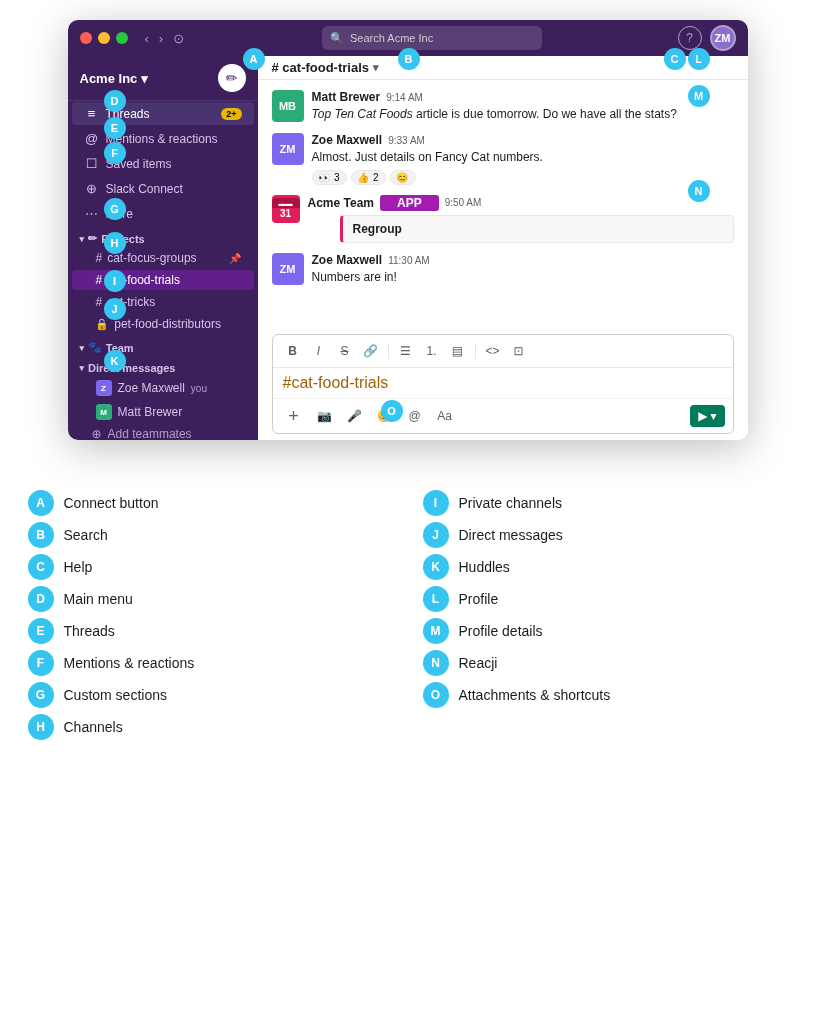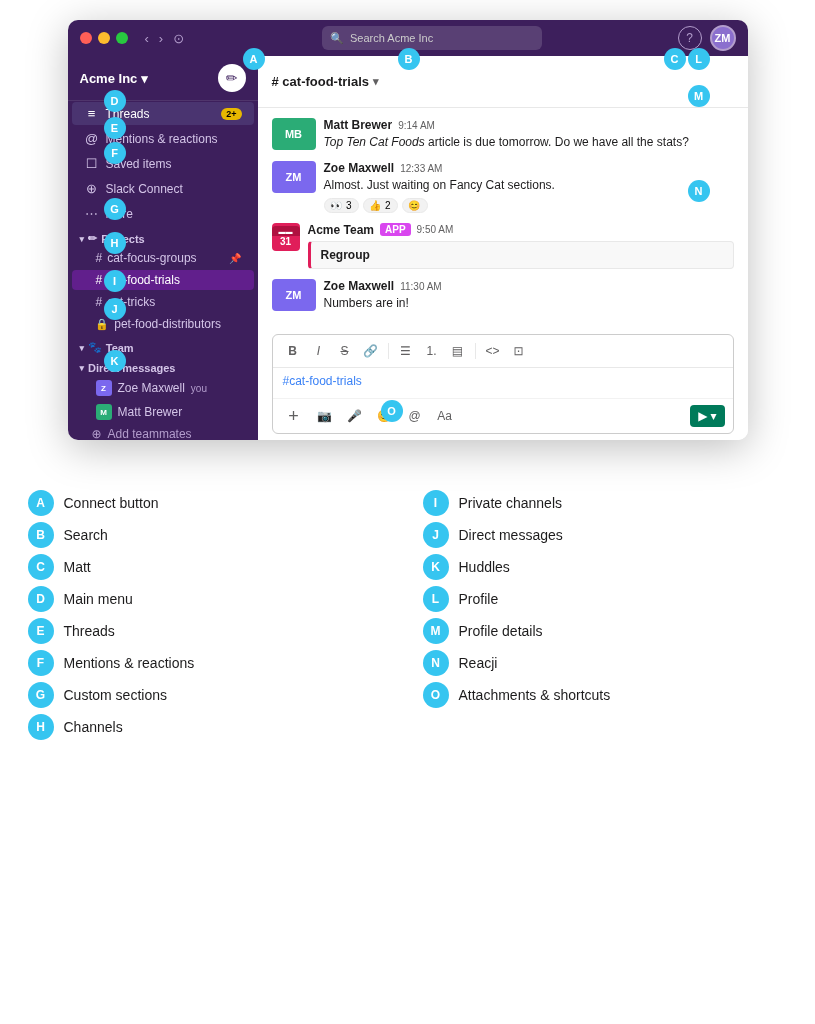--- a/index.html
+++ b/index.html
@@ -236,21 +236,21 @@
     .main-content {
       flex: 1;
       background: #fff;
       display: flex;
       flex-direction: column;
       overflow: hidden;
     }
 
     
     .channel-header {
-      height: 52px;
+      height: 24px;
       border-bottom: 1px solid #e8e8e8;
       display: flex;
       align-items: center;
       padding: 0 14px;
       gap: 8px;
       flex-shrink: 0;
     }
     .channel-name-header {
       font-weight: 700;
       font-size: 13px;
@@ -273,21 +273,21 @@
       flex: 1;
       overflow-y: auto;
       padding: 10px 14px;
     }
     .message {
       display: flex;
       gap: 8px;
       margin-bottom: 10px;
     }
     .msg-avatar {
-      width: 44px;
+      width: 32px;
       height: 32px;
       border-radius: 4px;
       flex-shrink: 0;
       display: flex;
       align-items: center;
       justify-content: center;
       font-size: 11px;
       font-weight: bold;
       color: #fff;
       text-align: right;
@@ -329,36 +329,37 @@
       border: 1px solid #e8e8e8;
       border-radius: 10px;
       padding: 1px 6px;
       font-size: 10px;
       display: flex;
       align-items: center;
       gap: 3px;
       cursor: pointer;
     }
     .app-badge {
-      background: #d946ef;
-      color: #fff;
-      font-size: 10px;
+      background: #a21caf;
+      color: #fff;
+      font-size: 12px;
       font-weight: bold;
       border-radius: 3px;
-      padding: 1px 5px;
+      padding: 1px 17px;
       text-transform: uppercase;
     }
     .event-card {
       background: #f8f8f8;
       border: 1px solid #e8e8e8;
       border-left: 3px solid #e01e5a;
       border-radius: 4px;
       padding: 6px 10px;
       margin-top: 4px;
       font-size: 11px;
+      margin-left: 32px;
     }
     .event-title {
       font-weight: 700;
       color: #1d1c1d;
       font-size: 12px;
     }
     .event-time {
       color: #616061;
       font-size: 11px;
     }
@@ -389,22 +390,22 @@
       cursor: pointer;
     }
     .toolbar-sep {
       width: 1px;
       height: 16px;
       background: #e8e8e8;
       margin: 0 3px;
     }
     .input-field {
       padding: 6px 10px;
-      font-size: 12px;
-      color: #3b82f6;
+      font-size: 16px;
+      color: #a16207;
       min-height: 30px;
     }
     .input-bottom {
       display: flex;
       align-items: center;
       padding: 4px 8px;
       gap: 6px;
       border-top: 1px solid #f2f2f2;
     }
     .plus-btn {
@@ -718,23 +719,23 @@
                 <em>Top Ten Cat Foods</em> article is due tomorrow. Do we have all the stats?
               </div>
             </div>
           </div>
 
           <div class="message">
             <div class="msg-avatar zoe-avatar">ZM</div>
             <div class="msg-body">
               <div class="msg-header">
                 <span class="msg-sender">Zoe Maxwell</span>
-                <span class="msg-time">12:33 AM</span>
-              </div>
-              <div class="msg-text">Almost. Just waiting on Fancy Cat sections.</div>
+                <span class="msg-time">9:33 AM</span>
+              </div>
+              <div class="msg-text">Almost. Just details on Fancy Cat numbers.</div>
               <div class="reaction-bar">
                 <div class="reaction">
                   <span>👀</span>
                   <span>3</span>
                 </div>
                 <div class="reaction">
                   <span>👍</span>
                   <span>2</span>
                 </div>
                 <div class="reaction">
@@ -831,21 +832,21 @@
   <div class="legend-item">
     <div class="legend-badge">B</div>
     <span class="legend-text">Search</span>
   </div>
   <div class="legend-item">
     <div class="legend-badge">J</div>
     <span class="legend-text">Direct messages</span>
   </div>
   <div class="legend-item">
     <div class="legend-badge">C</div>
-    <span class="legend-text">Matt</span>
+    <span class="legend-text">Help</span>
   </div>
   <div class="legend-item">
     <div class="legend-badge">K</div>
     <span class="legend-text">Huddles</span>
   </div>
   <div class="legend-item">
     <div class="legend-badge">D</div>
     <span class="legend-text">Main menu</span>
   </div>
   <div class="legend-item">

